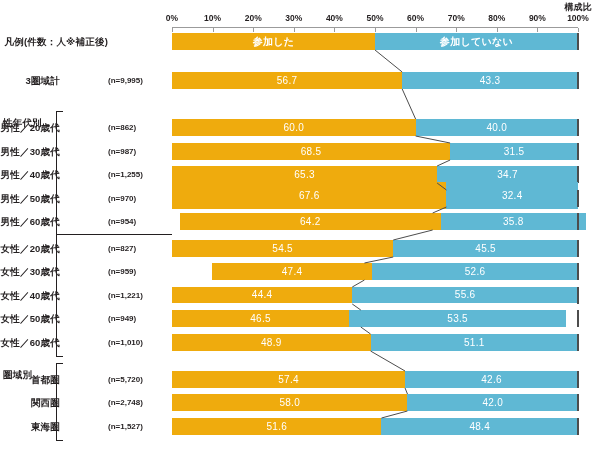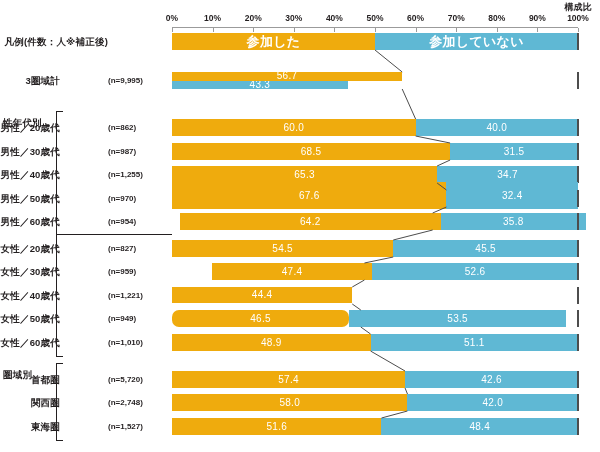--- a/index.html
+++ b/index.html
@@ -102,21 +102,21 @@
   .seg-b { background: #5fb8d4; }
   .seg span {
     color: #ffffff;
     font-size: 10px;
     font-weight: normal;
     letter-spacing: .3px;
     line-height: 1;
     white-space: nowrap;
   }
   .legendrow .seg span {
-    font-size: 13px;
+    font-size: 10px;
     font-weight: bold;
     text-align: right;
   }
 
   
   .endcap {
     position: absolute;
     width: 2px;
     background: #4d4d4d;
   }
@@ -287,21 +287,21 @@
   <div class="plot" id="plot">
       <div class="row legendrow" style="top: 33px; height: 17px;">
         <div class="seg seg-a" style="width: 203px;">
           <span>参加した</span>
         </div>
         <div class="seg seg-b" style="width: 203px;">
           <span>参加していない</span>
         </div>
       </div>
       <div class="endcap" style="left: 405px; top: 33px; height: 17px;"></div>
-      <div class="row" style="top: 72px; height: 17px; flex-direction: column;">
+      <div class="row" style="top: 72px; height: 17px;">
         <div class="seg seg-a" style="width: 230.202px;">
           <span>56.7</span>
         </div>
         <div class="seg seg-b" style="width: 175.798px;">
           <span>43.3</span>
         </div>
       </div>
       <div class="endcap" style="left: 405px; top: 72px; height: 17px;"></div>
       <div class="row" style="top: 119px; height: 17px;">
         <div class="seg seg-a" style="width: 243.6px;">
@@ -363,24 +363,27 @@
         </div>
         <div class="seg seg-b" style="width: 213.556px;">
           <span>52.6</span>
         </div>
       </div>
       <div class="endcap" style="left: 405px; top: 263px; height: 17px;"></div>
       <div class="row" style="top: 287px; height: 16px;">
         <div class="seg seg-a" style="width: 180.264px;">
           <span>44.4</span>
         </div>
+        <div class="seg seg-b" style="width: 225.736px;">
+          <span>55.6</span>
+        </div>
       </div>
       <div class="endcap" style="left: 405px; top: 287px; height: 17px;"></div>
       <div class="row" style="top: 310px; height: 17px;">
-        <div class="seg seg-a" style="width: 177px; border-radius: 7px;">
+        <div class="seg seg-a" style="width: 177px;">
           <span>46.5</span>
         </div>
         <div class="seg seg-b" style="width: 217.21px;">
           <span>53.5</span>
         </div>
       </div>
       <div class="endcap" style="left: 405px; top: 310px; height: 17px;"></div>
       <div class="row" style="top: 334px; height: 17px;">
         <div class="seg seg-a" style="width: 198.534px;">
           <span>48.9</span>

